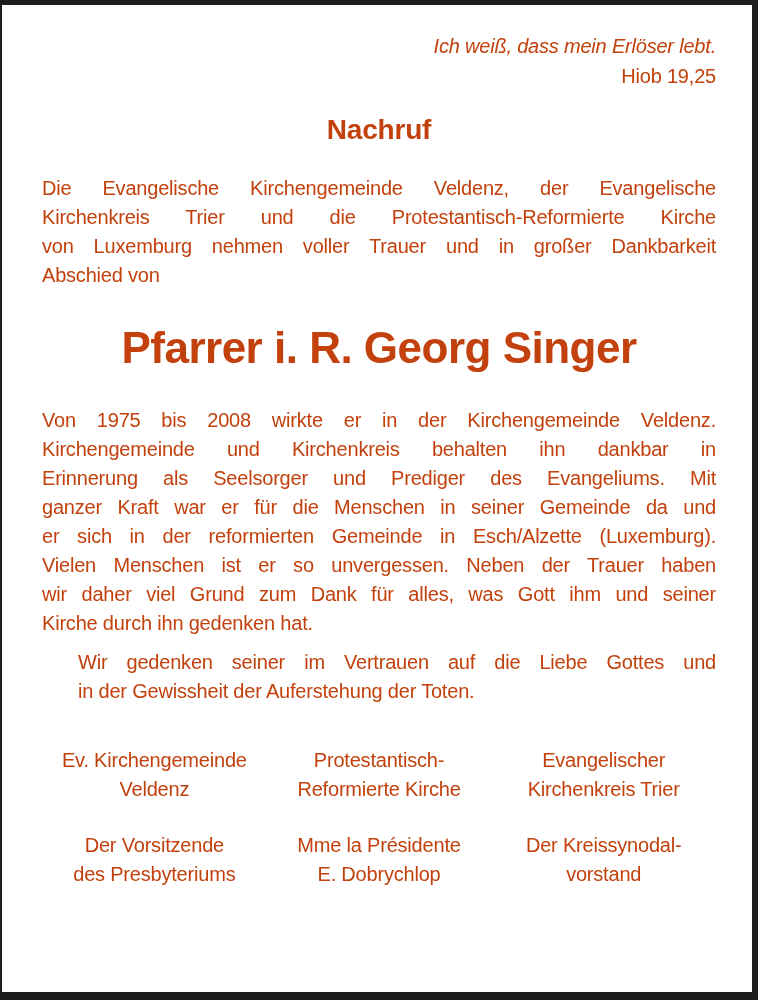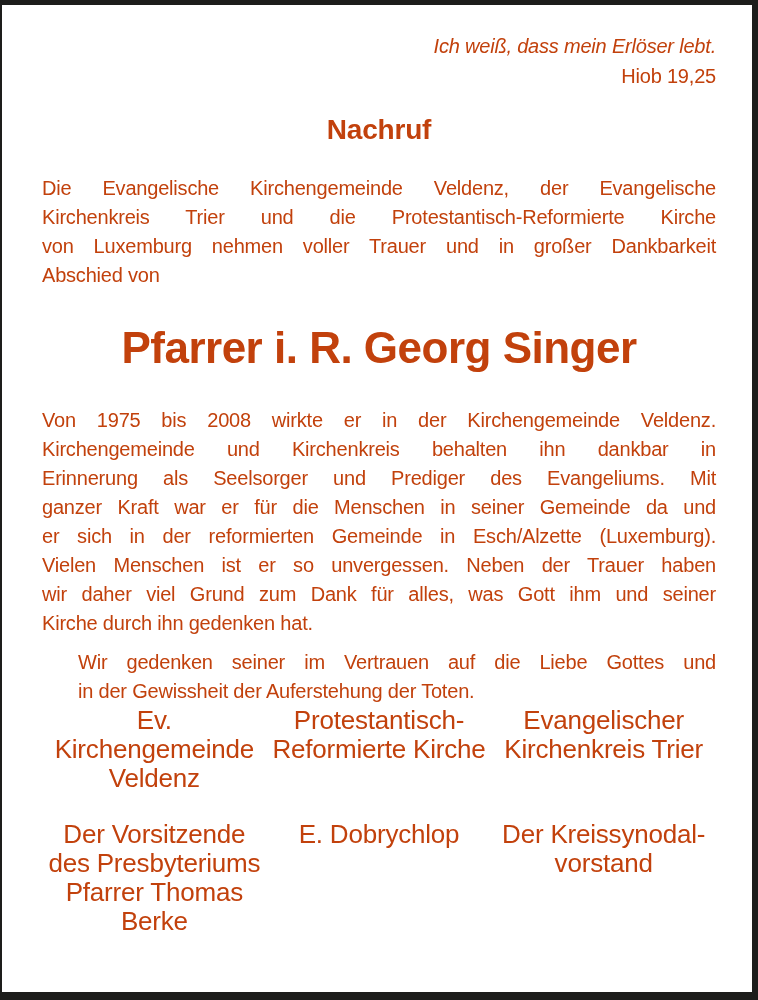--- a/index.html
+++ b/index.html
@@ -58,21 +58,22 @@
     text-align: center;
     font-size: 44px;
     line-height: 57px;
     font-weight: bold;
     letter-spacing: -0.5px;
     white-space: nowrap;
   }
   .obituary-para { margin-top: 30px; }
   .closing-para  { margin-top: 10px; margin-left: 36px; }
   .signatures {
-    font-size: 26px;
+    margin-top: 40px;
+    font-size: 20px;
     line-height: 29px;
   }
   .sig-row {
     display: flex;
     flex-direction: row;
   }
   .sig-row + .sig-row { margin-top: 27px; }
   .sig-col {
     flex: 1 1 0;
     text-align: center;
@@ -129,23 +130,23 @@
           </div>
         <div class="sig-col">
             <div>Evangelischer</div>
             <div>Kirchenkreis Trier</div>
           </div>
       </div>
       <div class="sig-row">
         <div class="sig-col">
             <div>Der Vorsitzende</div>
             <div>des Presbyteriums</div>
-            <div>Pfarrer Thomas Berke</div>
           </div>
         <div class="sig-col">
+            <div>Mme la Présidente</div>
             <div>E. Dobrychlop</div>
           </div>
         <div class="sig-col">
             <div>Der Kreissynodal-</div>
             <div>vorstand</div>
           </div>
       </div>
     </div>
 
   </div>

